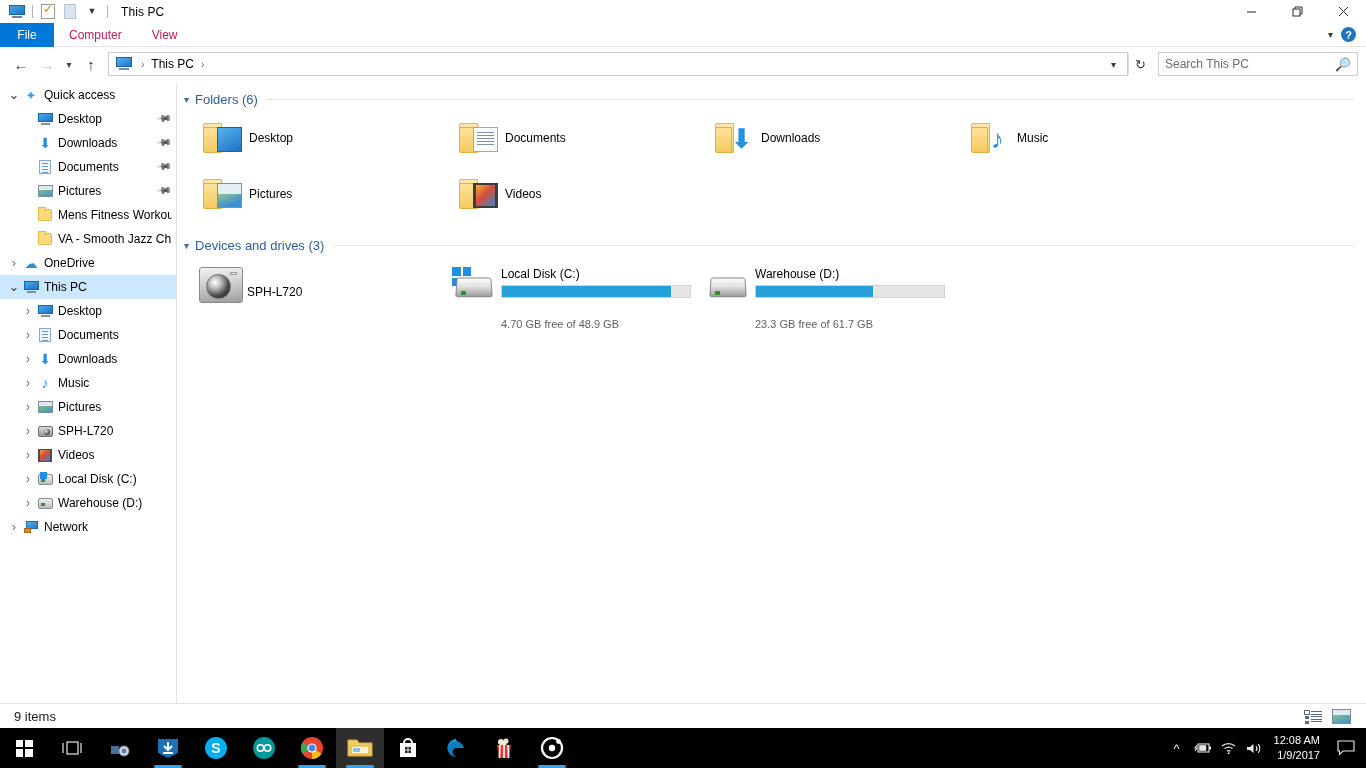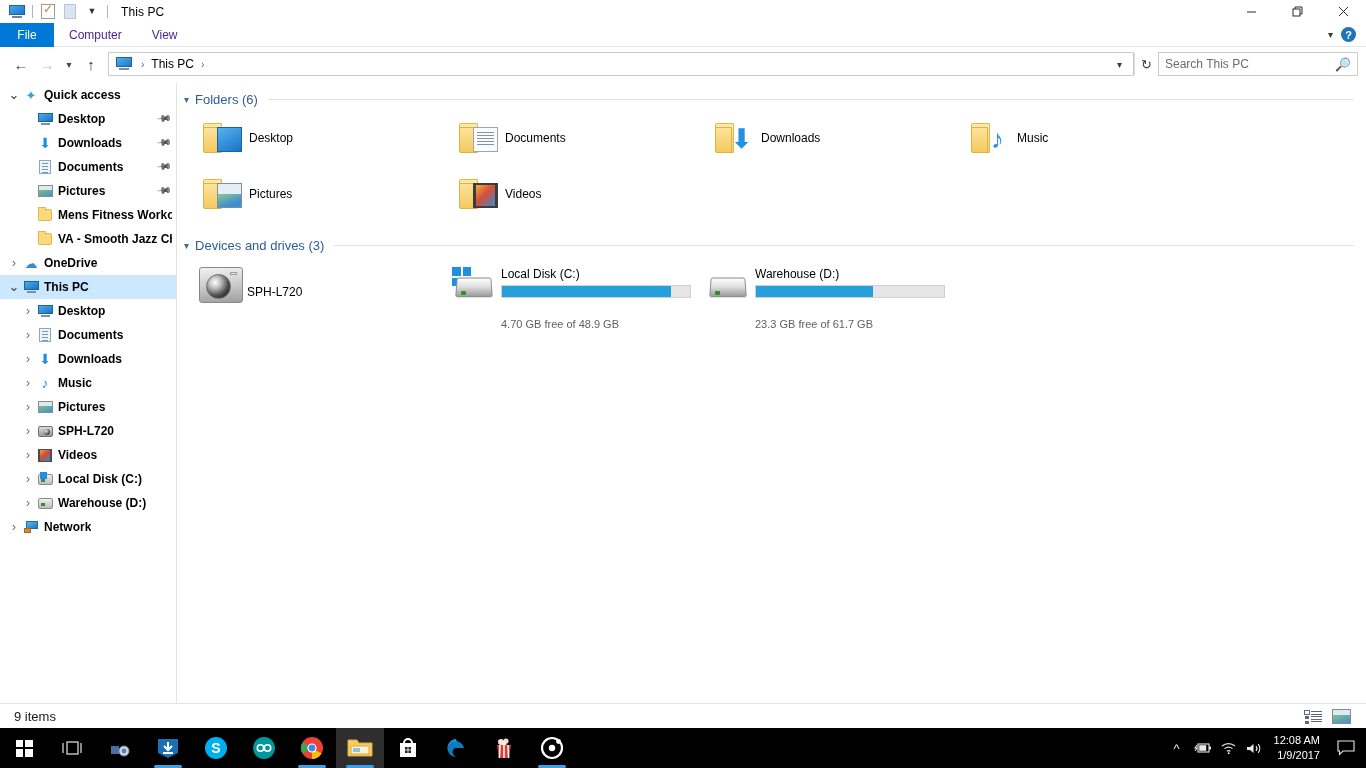--- a/index.html
+++ b/index.html
@@ -40,21 +40,21 @@
   .win-btn svg { display:block; }
 
   
   .ribbon {
     position:absolute; left:0; top:23px; width:1366px; height:24px;
     background:#ffffff; display:flex; align-items:stretch;
     border-bottom:1px solid #e6e6e6;
   }
   .tab {
     display:flex; align-items:center; justify-content:center;
-    font-size:12px; color:#4c1d95; padding:0 15px; height:24px;
+    font-size:12px; color:#be185d; padding:0 15px; height:24px;
   }
   .tab.file { background:#0078d7; color:#ffffff; min-width:54px; }
   .ribbon-right { margin-left:auto; display:flex; align-items:center; gap:8px; padding-right:10px; }
   .help-ico {
     width:15px; height:15px; border-radius:50%; background:#1e73be; color:#fff;
     font-size:11px; font-weight:bold; display:flex; align-items:center; justify-content:center;
   }
   .ribbon-caret { font-size:10px; color:#3d3d3d; }
 
   
@@ -78,21 +78,21 @@
   .crumb-txt { font-size:12px; color:#000; padding:0 2px; }
   .crumb-sep { font-size:10px; color:#636363; padding:0 5px; }
   .addr-end { margin-left:auto; display:flex; align-items:center; }
   .addr-caret { padding:0 7px; font-size:10px; color:#3c3c3c; }
   .refresh {
     width:24px; height:22px; display:flex; align-items:center; justify-content:center;
     font-size:13px; color:#3c3c3c; border-left:1px solid #ddd;
   }
   .searchbox {
     width:200px; height:24px; border:1px solid #cccccc; background:#fff;
-    display:flex; align-items:center; padding:0 6px; 
+    display:flex; align-items:center; padding:0 6px; margin-left:6px;
   }
   .searchbox input {
     border:none; outline:none; flex:1; font-size:12px; color:#6d6d6d;
     font-family:"Liberation Sans", sans-serif; background:transparent;
   }
   .searchbox input::placeholder { color:#6d6d6d; }
   .srch-ico { font-size:13px; color:#4a4a4a; transform:scaleX(-1); }
 
   
   .body-split { position:absolute; left:0; top:83px; width:1366px; height:620px; display:flex; }
@@ -107,21 +107,21 @@
     height:24px; display:flex; align-items:center; font-size:12px; color:#000;
     white-space:nowrap; position:relative; padding-right:4px;
   }
   .nrow.sel { background:#cce8ff; }
   .ntwist {
     width:16px; min-width:16px; display:flex; align-items:center; justify-content:center;
     font-size:9px; color:#6d6d6d;
   }
   .ntwist.open { color:#3b3b3b; }
   .nico { width:18px; min-width:18px; display:flex; align-items:center; justify-content:center; margin-right:4px; }
-  .nlabel { overflow:hidden; text-overflow:clip;font-weight:bold; }
+  .nlabel { overflow:hidden; text-overflow:clip; }
   .npin { position:absolute; right:6px; top:6px; font-size:11px; color:#8a8a8a; transform:rotate(40deg); }
 
   
   .i-star { color:#3aa0e0; font-size:13px; }
   .i-folder { width:14px; height:12px; background:#fcd97a; border:1px solid #e3b94e;
               border-radius:1px 2px 2px 1px; position:relative; }
   .i-folder:before { content:""; position:absolute; left:-1px; top:-3px; width:6px; height:3px;
               background:#fcd97a; border:1px solid #e3b94e; border-bottom:none; border-radius:1px 1px 0 0; }
   .i-desktop { width:15px; height:12px; position:relative; }
   .i-desktop .s { position:absolute; left:0; top:0; width:15px; height:9px;

